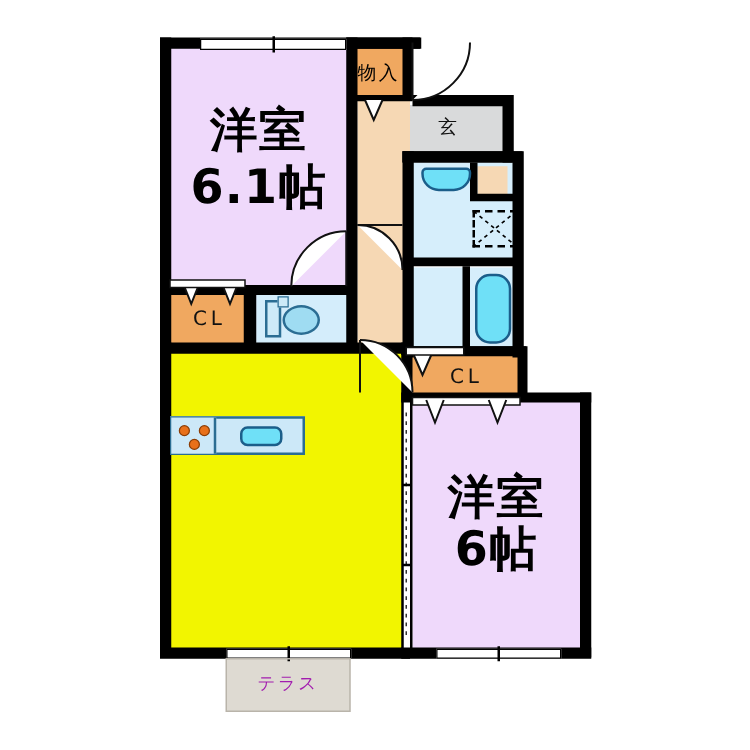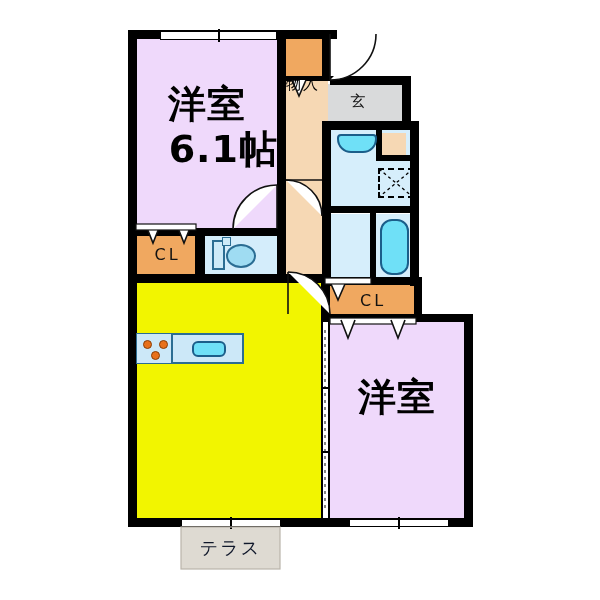--- a/index.html
+++ b/index.html
@@ -61,25 +61,24 @@
     font-weight: 500;
     letter-spacing: 2px;
   }
   .lbl-cl {
     font-size: 16px;
     font-weight: 500;
     letter-spacing: 3px;
     color: #111;
   }
   .lbl-terr {
-    font-size: 18px;
+    font-size: 14px;
     font-weight: 500;
     letter-spacing: 2px;
-    color: #0f172a;
-    font-family: Liberation Mono, monospace;
+    color: #a21caf;
   }
   .lbl-gen {
     font-size: 15px;
     font-weight: 500;
     color: #111;
   }
 
   
   .fixture { position: absolute; box-sizing: border-box; }
   .sink-basin {
@@ -271,26 +270,27 @@
 
   <div class="fixture wm-box" style="left:378px; top:168px; width:36px; height:30px;"></div>
   <svg class="overlay" viewBox="0 0 600 600">
     <line x1="379" y1="169" x2="413" y2="197" stroke="#000" stroke-width="1.3" stroke-dasharray="3 3"></line>
     <line x1="413" y1="169" x2="379" y2="197" stroke="#000" stroke-width="1.3" stroke-dasharray="3 3"></line>
   </svg>
 
   <div class="fixture tub" style="left:380px; top:219px; width:29px; height:56px;"></div>
 
   <div class="lbl lbl-room" style="left:136px; top:85px; width:142px;">洋室</div>
-  <div class="lbl lbl-room" style="left:136px; top:130px; width:142px;text-align:right;">6.1帖</div>
+  <div class="lbl lbl-room" style="left:136px; top:130px; width:142px;">6.1帖</div>
 
 
   <div class="lbl lbl-room" style="left:330px; top:378px; width:134px;">洋室</div>
+  <div class="lbl lbl-room" style="left:330px; top:420px; width:134px;">6帖</div>
 
   <div class="lbl lbl-cl" style="left:134px; top:247px; width:67px;">CL</div>
   <div class="lbl lbl-cl" style="left:328px; top:293px; width:90px;">CL</div>
-  <div class="lbl lbl-sm" style="left:282px; top:51px; width:42px;margin-top:26px;">物入</div>
+  <div class="lbl lbl-sm" style="left:282px; top:51px; width:42px;">物入</div>
 
   <div class="lbl lbl-gen" style="left:328px; top:94px; width:60px;">玄</div>
 
   <div class="lbl lbl-terr" style="left:181px; top:540px; width:99px;">テラス</div>
 
 </div>
 
 </body></html>

